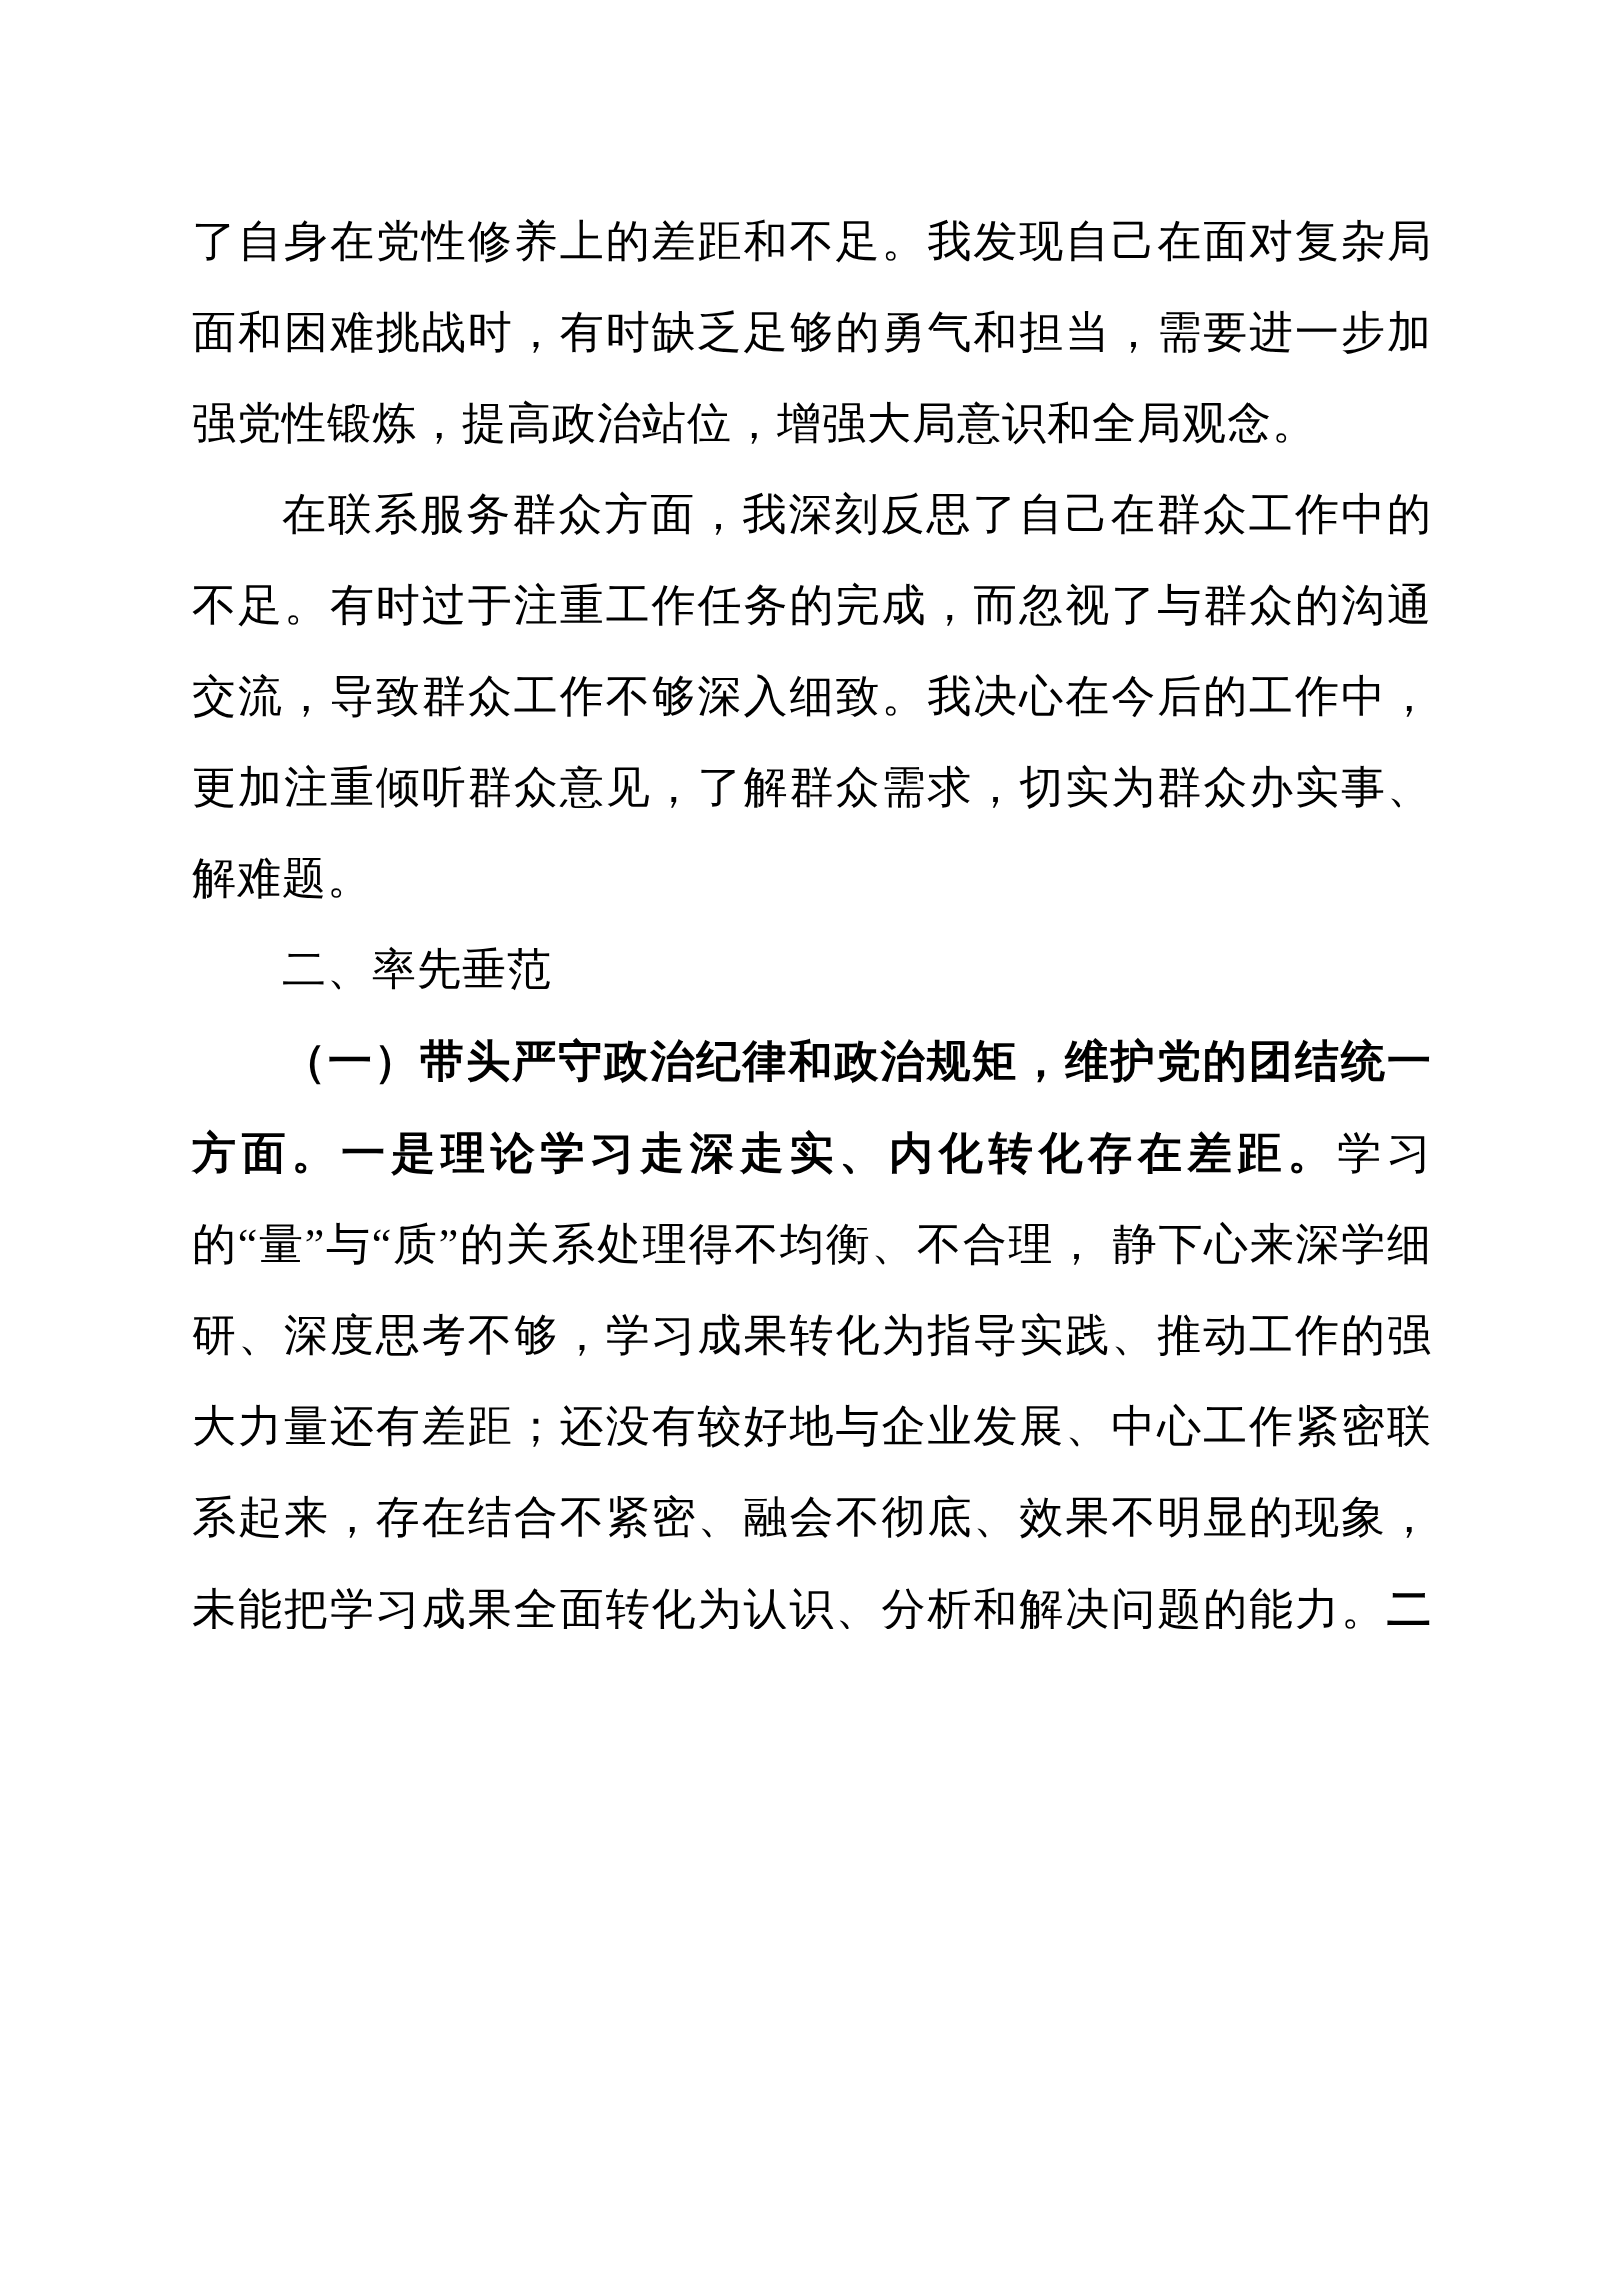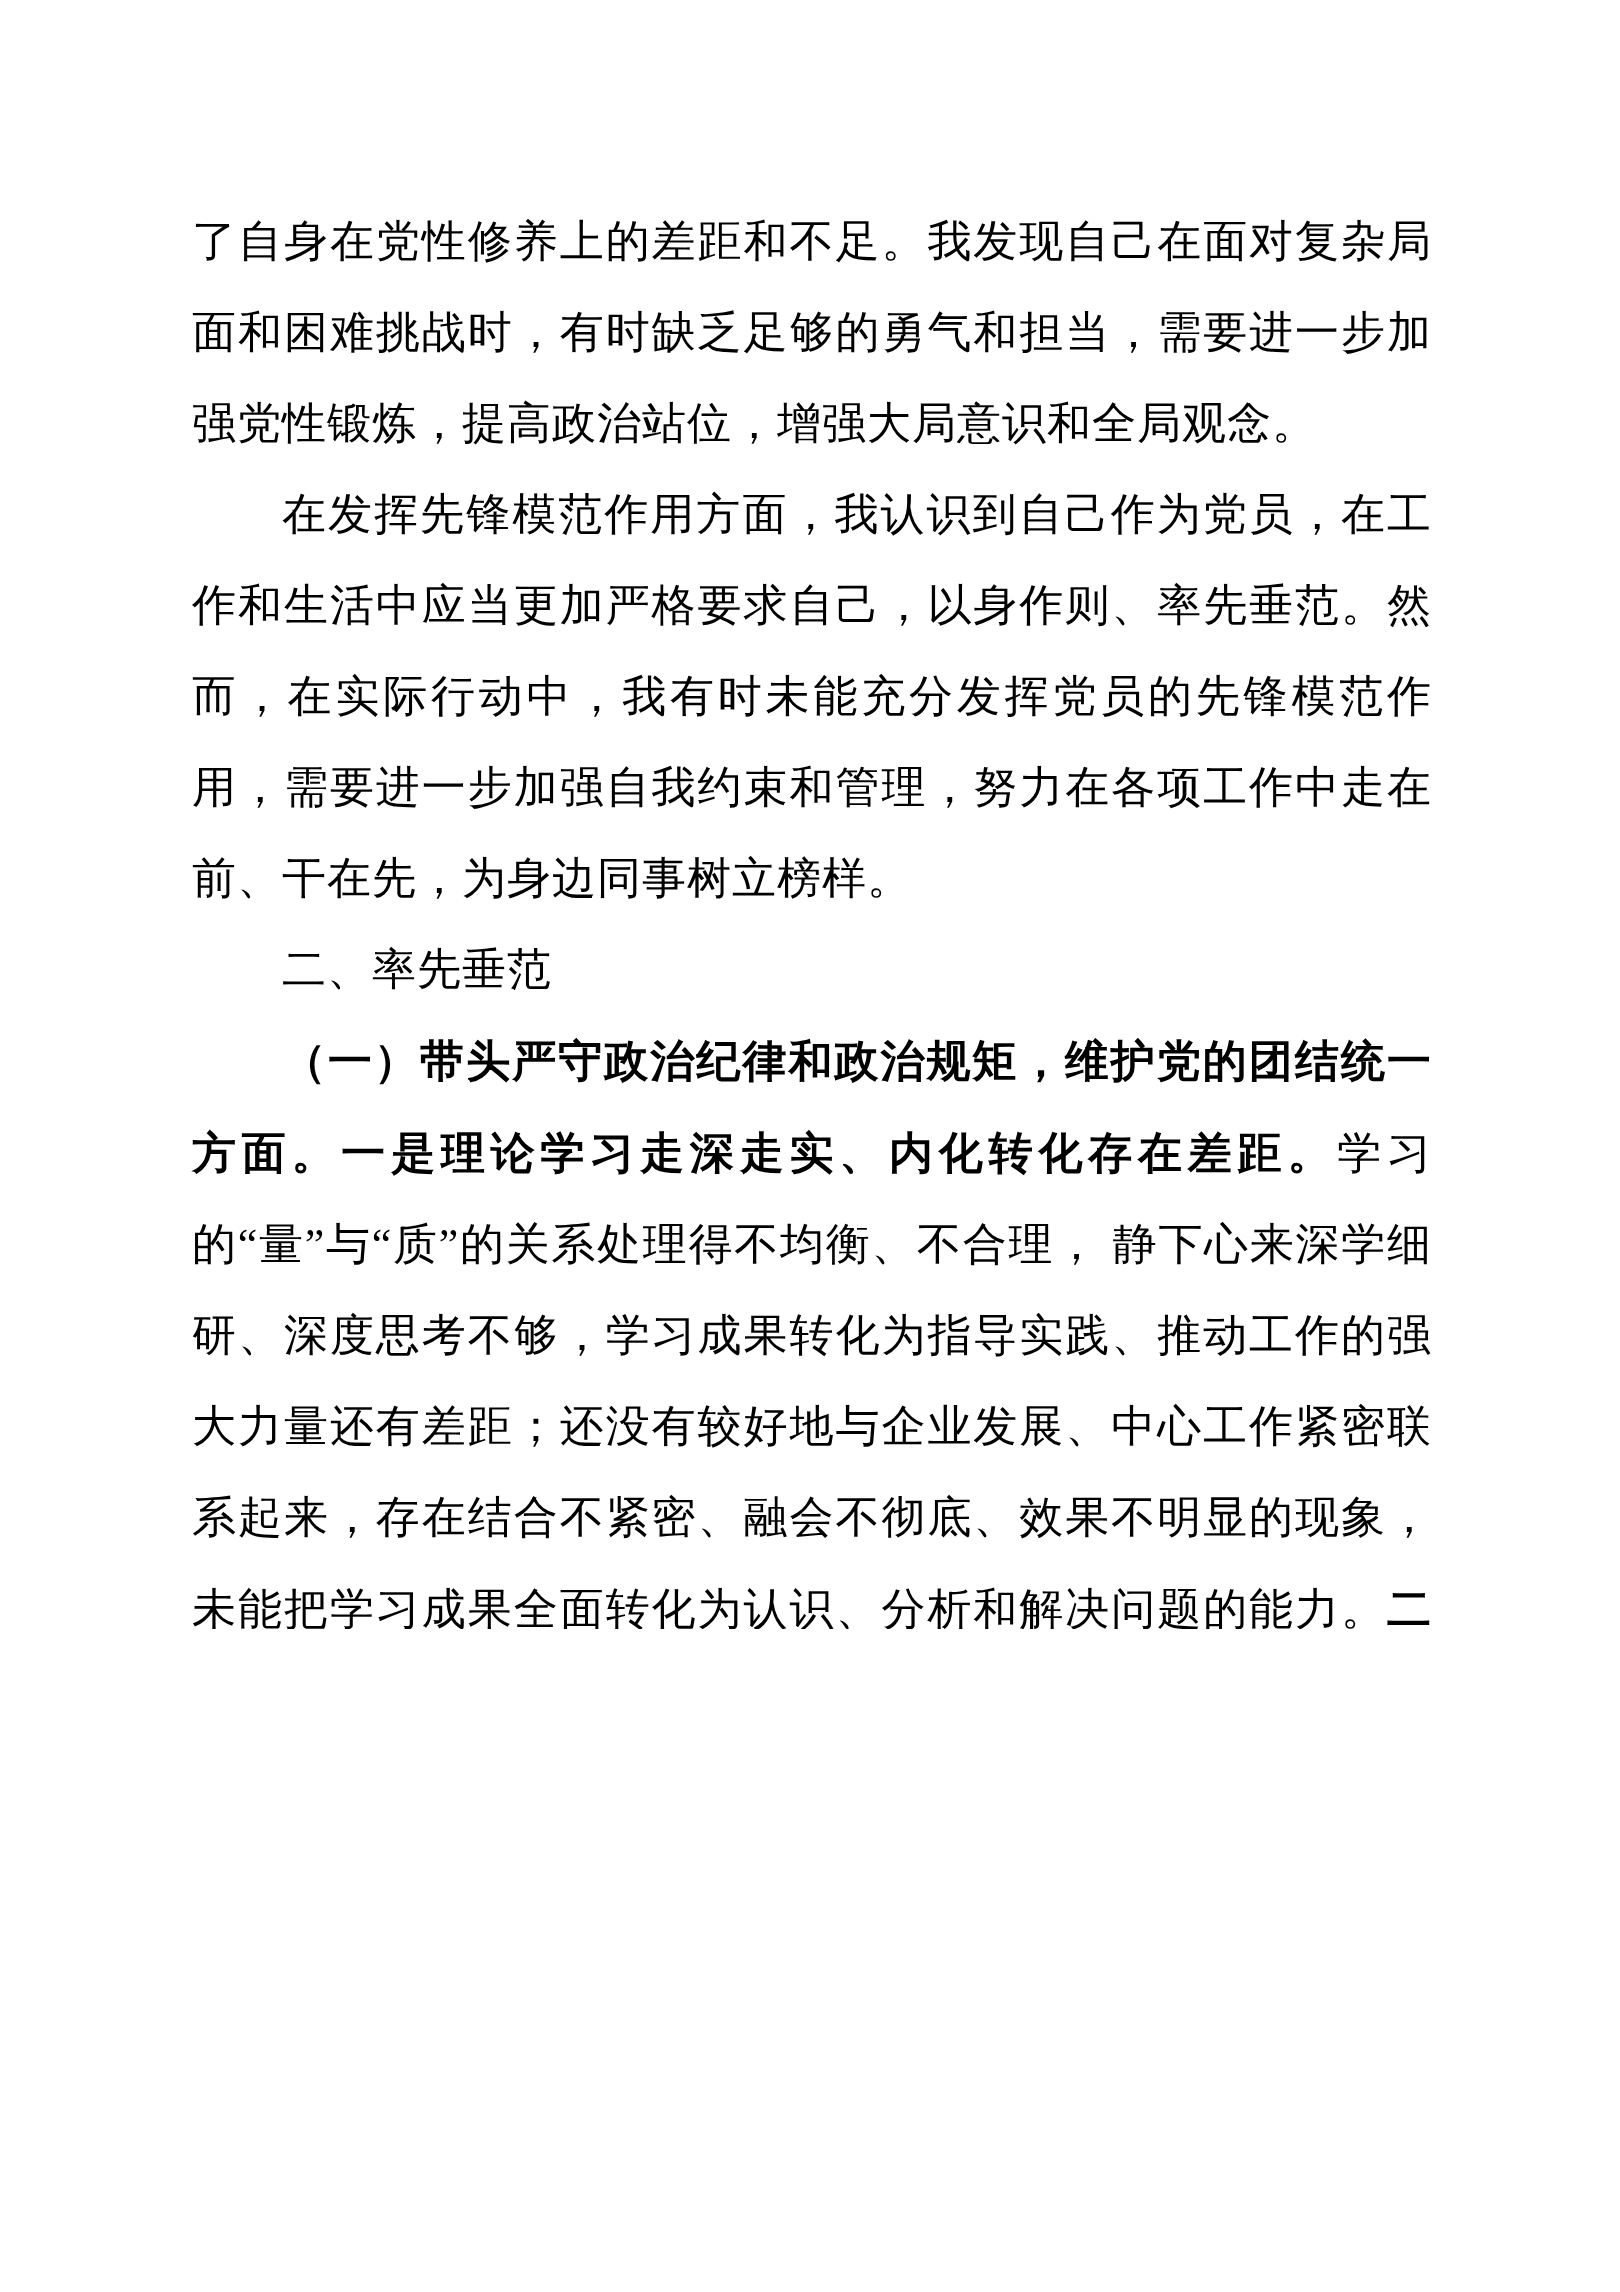--- a/index.html
+++ b/index.html
@@ -42,22 +42,22 @@
     }
   </style>
 </head>
 <body>
 
 <div class="page">
   <div class="content">
 
     <p class="para">了自身在党性修养上的差距和不足。我发现自己在面对复杂局面和困难挑战时，有时缺乏足够的勇气和担当，需要进一步加强党性锻炼，提高政治站位，增强大局意识和全局观念。</p>
 
+    <p class="para indent">在联系服务群众方面，我深刻反思了自己在群众工作中的不足。有时过于注重工作任务的完成，而忽视了与群众的沟通交流，导致群众工作不够深入细致。我决心在今后的工作中，更加注重倾听群众意见，了解群众需求，切实为群众办实事、解难题。</p>
 
-    <p class="para indent">在发挥先锋模范作用方面，我认识到自己作为党员，在工作和生活中应当更加严格要求自己，以身作则、率先垂范。然而，在实际行动中，我有时未能充分发挥党员的先锋模范作用，需要进一步加强自我约束和管理，努力在各项工作中走在前、干在先，为身边同事树立榜样。</p>
 
     <p class="para indent">二、率先垂范</p>
 
     <p class="para indent"><span class="bold">（一）带头严守政治纪律和政治规矩，维护党的团结统一方面。一是理论学习走深走实、内化转化存在差距。</span><span>学习的“量”与“质”的关系处理得不均衡、不合理， 静下心来深学细研、深度思考不够，学习成果转化为指导实践、推动工作的强大力量还有差距；还没有较好地与企业发展、中心工作紧密联系起来，存在结合不紧密、融会不彻底、效果不明显的现象，未能把学习成果全面转化为认识、分析和解决问题的能力。</span><span class="bold">二是政治执行力提升不</span></p>
 
   </div>
 </div>
 
 
 </body></html>

